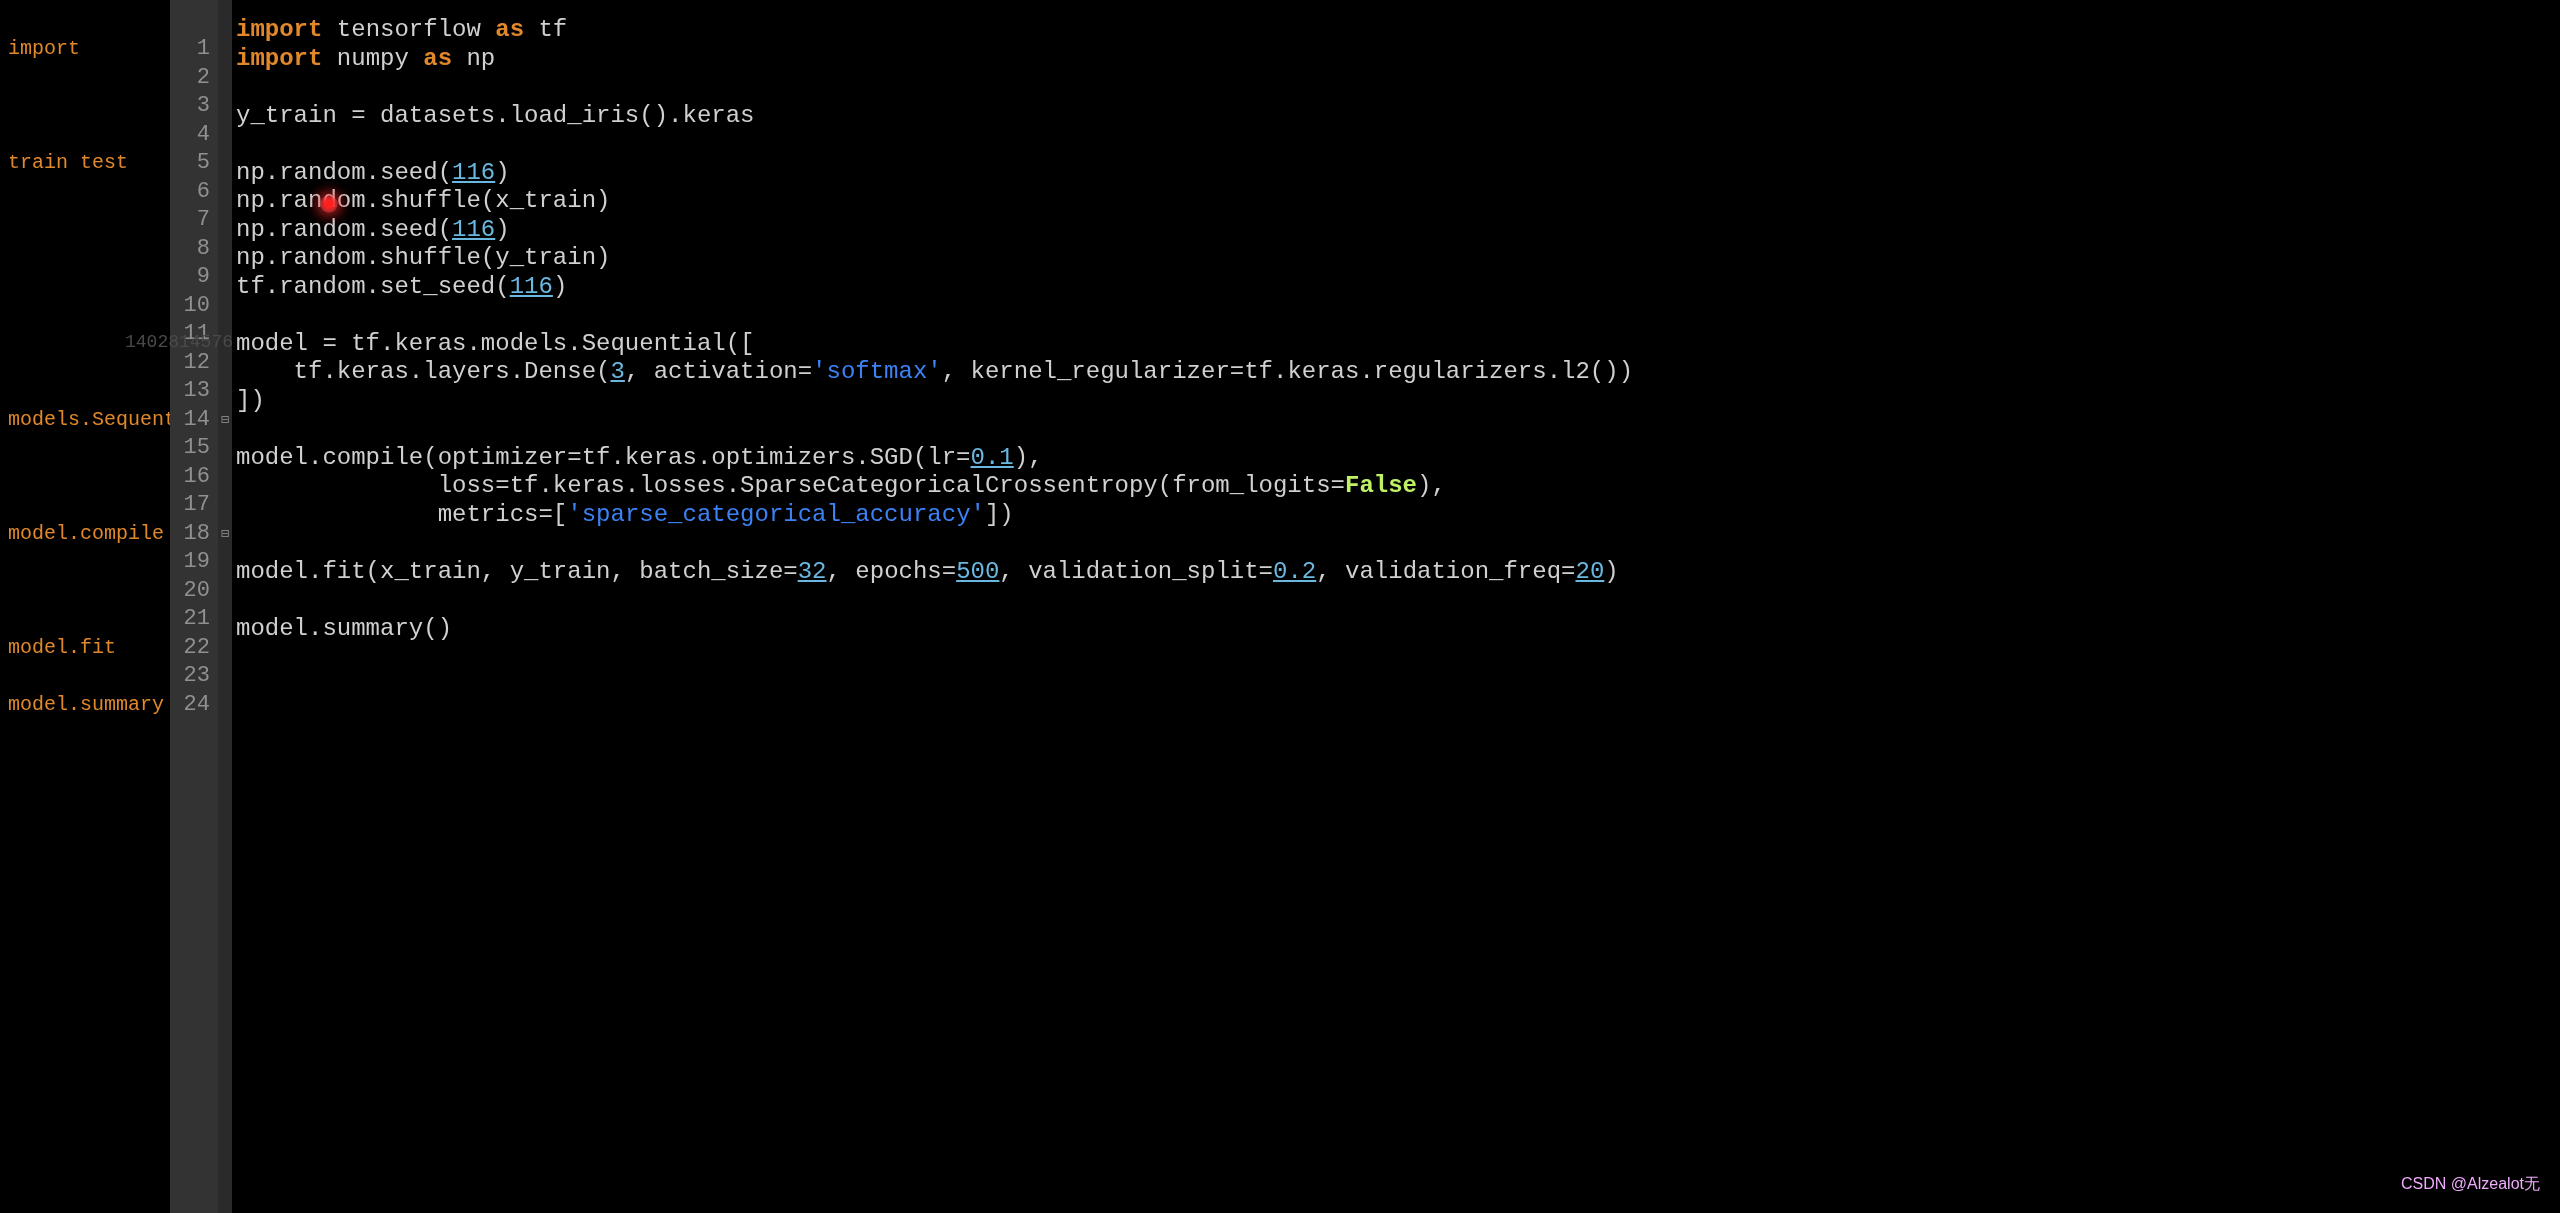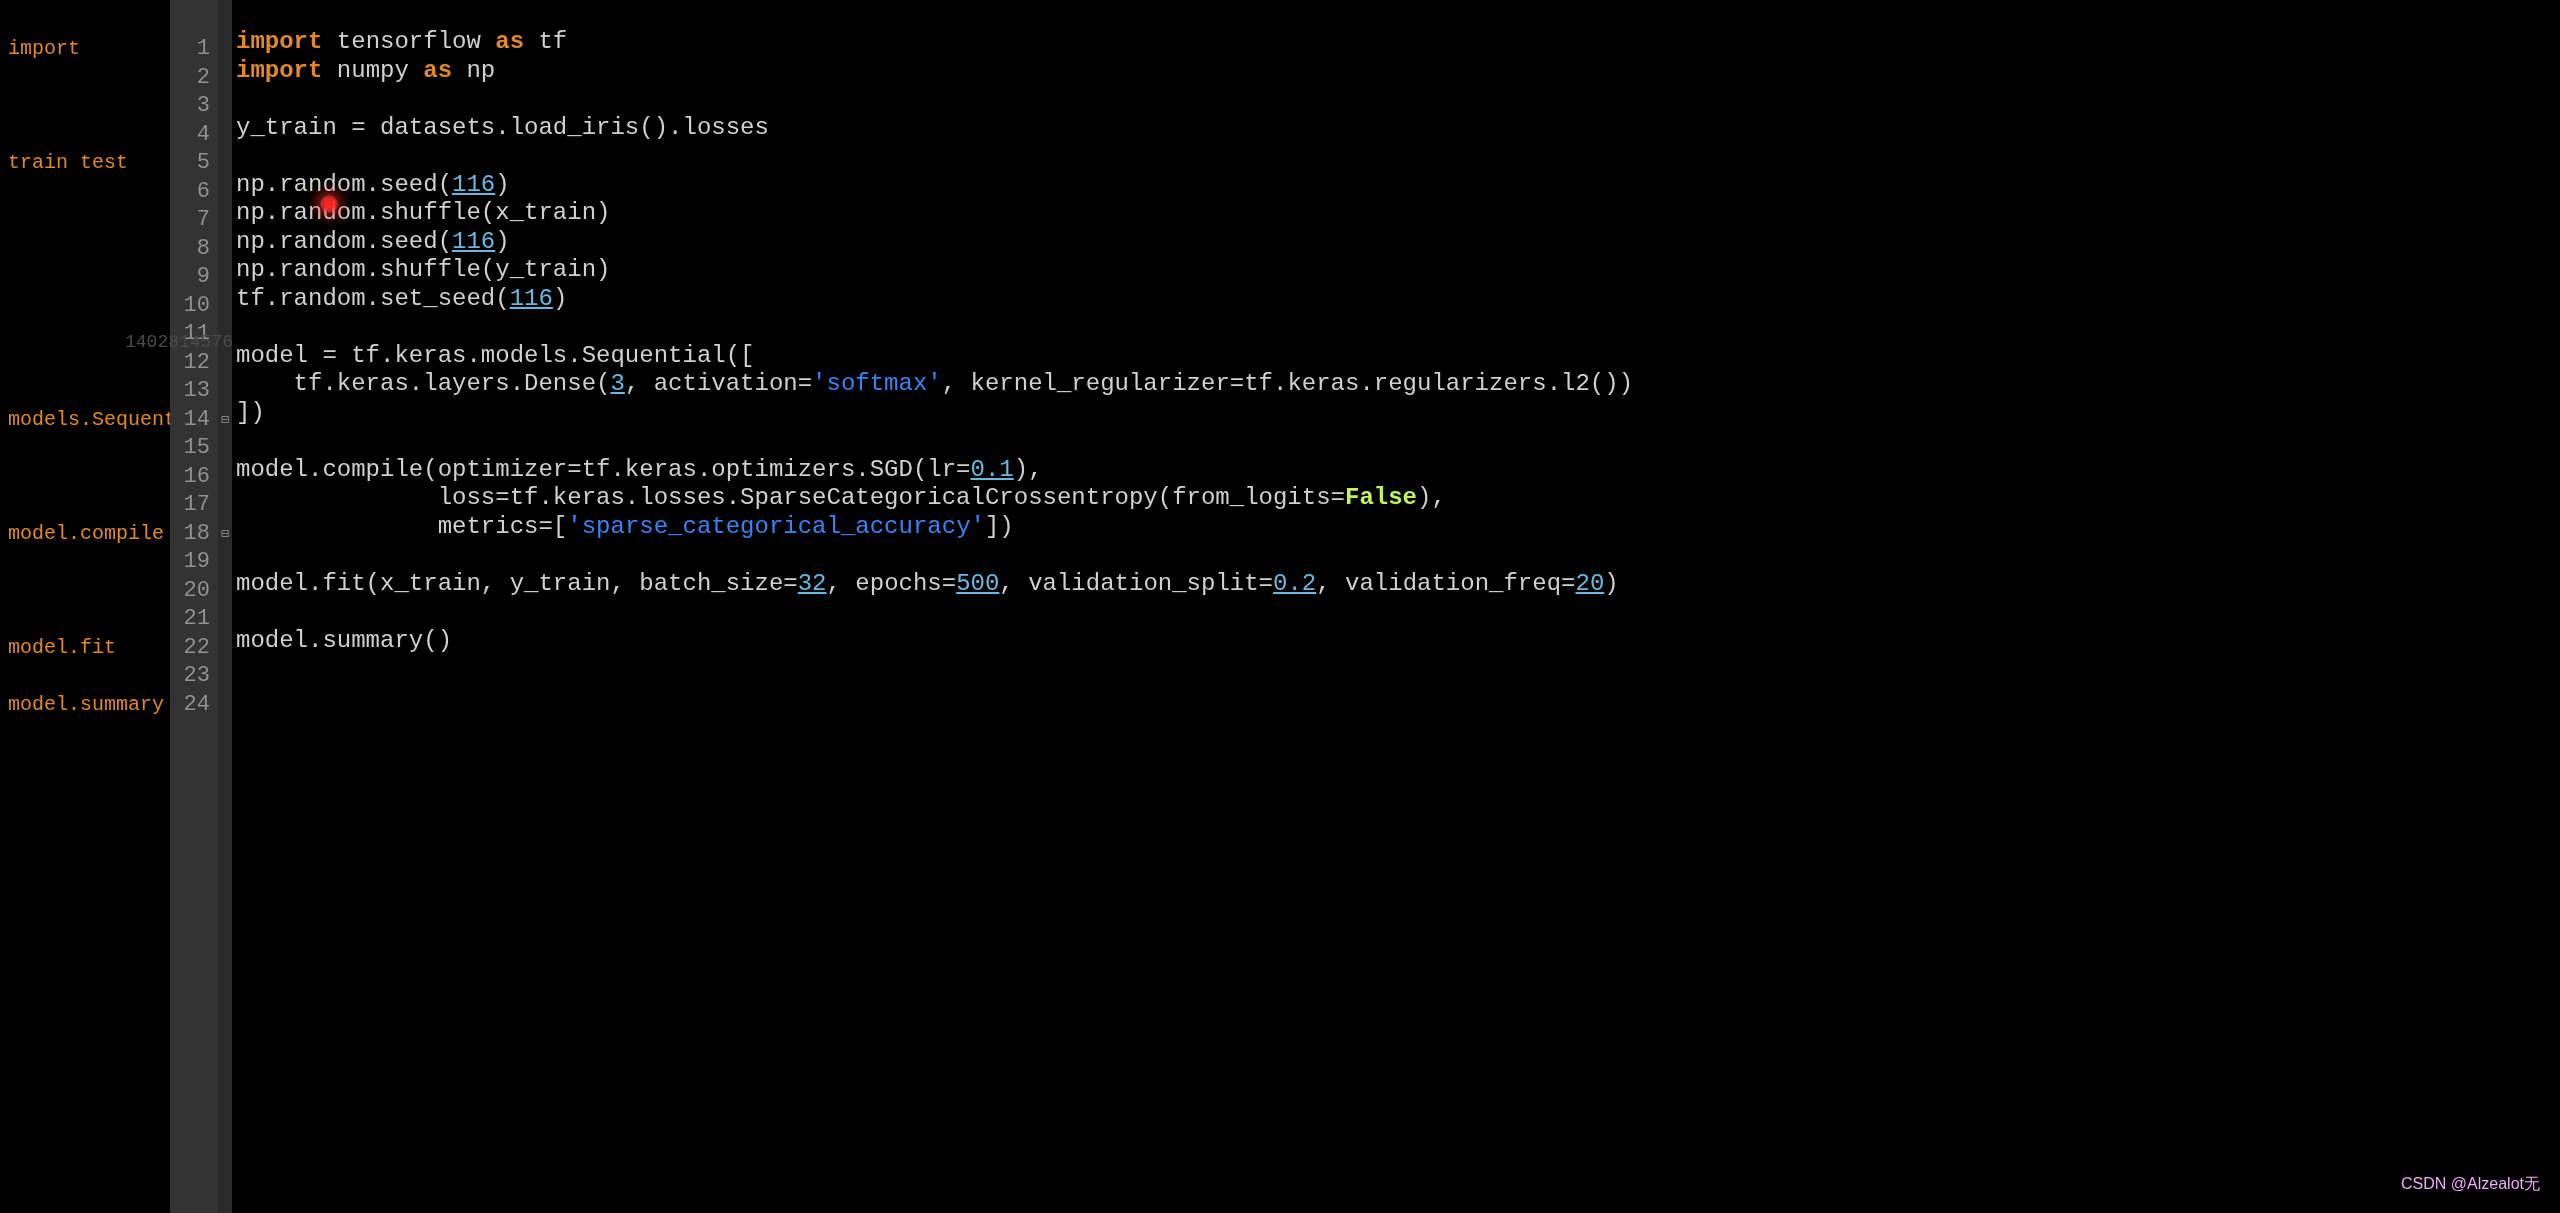--- a/index.html
+++ b/index.html
@@ -56,21 +56,21 @@
     }
     .fold-mark {
       height: 28.5px;
       line-height: 28.5px;
       color: #808080;
       font-size: 14px;
       text-align: center;
     }
     .code-area {
       flex: 1;
-      padding-top: 28px;
+      padding-top: 16px;
       padding-left: 4px;
       background: #000000;
     }
     .code-line {
       height: 28.5px;
       line-height: 28.5px;
       white-space: pre;
       position: relative;
     }
     .kwbold { color: #e0882a; font-weight: bold; }
@@ -188,21 +188,21 @@
       <div class="fold-mark"></div>
       <div class="fold-mark"></div>
       <div class="fold-mark"></div>
       <div class="fold-mark"></div>
     </div>
   <div class="code-area" id="code-col">
 
   <div class="code-line"><span class="kwbold">import</span><span class="id"> tensorflow </span><span class="kwbold">as</span><span class="id"> tf</span></div>
       <div class="code-line"><span class="kwbold">import</span><span class="id"> numpy </span><span class="kwbold">as</span><span class="id"> np</span></div>
       <div class="code-line"></div>
-      <div class="code-line"><span class="id">y_train = datasets.load_iris().losses</span></div>
+      <div class="code-line"><span class="id">y_train = datasets.load_iris().keras</span></div>
       <div class="code-line"></div>
       <div class="code-line"><span class="id">np.random.seed(</span><span class="num">116</span><span class="id">)</span></div>
       <div class="code-line"><span class="id">np.random.shuffle(x_train)</span></div>
       <div class="code-line"><span class="id">np.random.seed(</span><span class="num">116</span><span class="id">)</span></div>
       <div class="code-line"><span class="id">np.random.shuffle(y_train)</span></div>
       <div class="code-line"><span class="id">tf.random.set_seed(</span><span class="num">116</span><span class="id">)</span></div>
       <div class="code-line"></div>
       <div class="code-line"><span class="id">model = tf.keras.models.Sequential([</span></div>
       <div class="code-line"><span class="id">    tf.keras.layers.Dense(</span><span class="num">3</span><span class="id">, activation=</span><span class="str">'softmax'</span><span class="id">, kernel_regularizer=tf.keras.regularizers.l2())</span></div>
       <div class="code-line"><span class="id">])</span></div>

